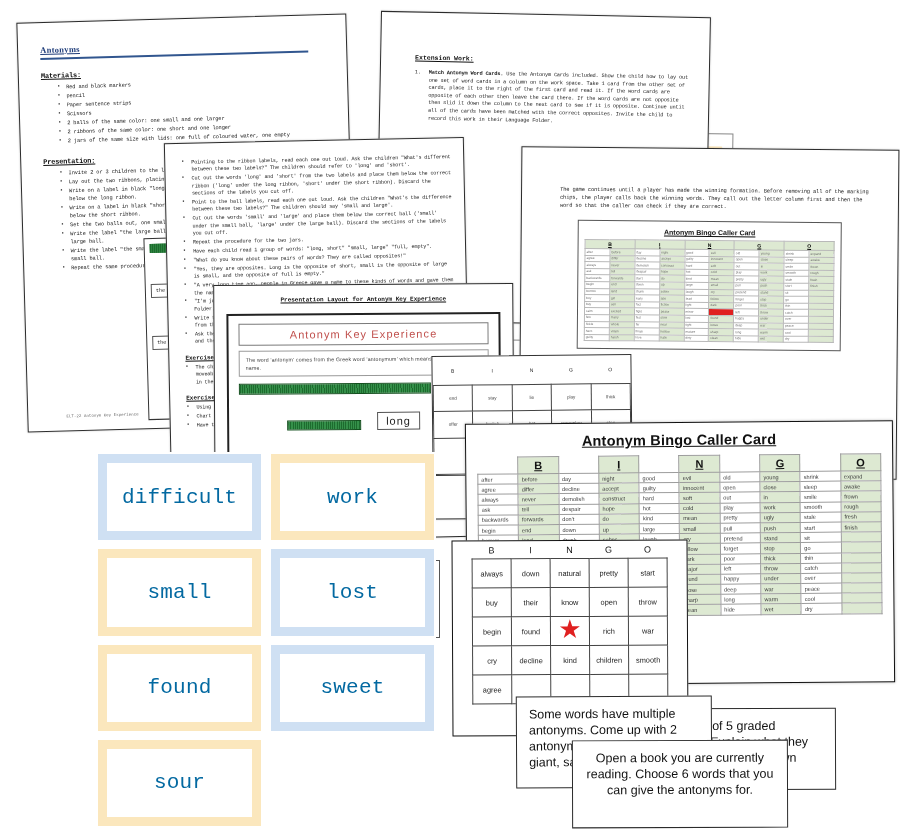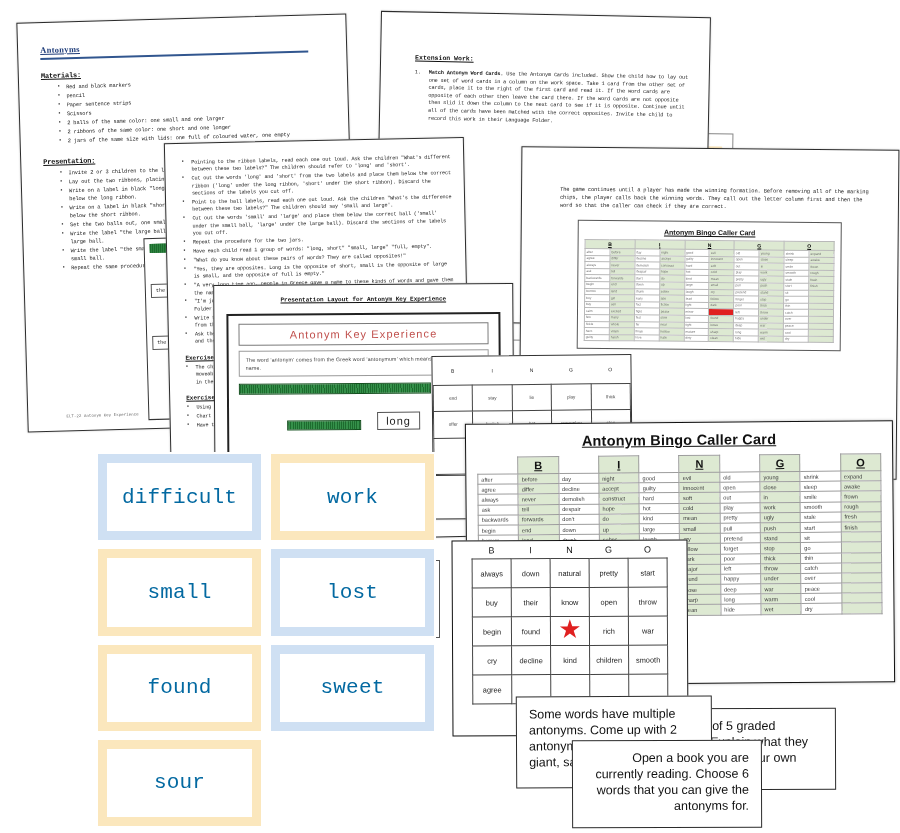--- a/index.html
+++ b/index.html
@@ -257,22 +257,22 @@
   .redstar{color:#e02020;font-size:26px;line-height:14px;}
 
   
   .taskcard{
     position:absolute;background:#fff;border:1px solid #2b2b2b;
     font-family:"Liberation Sans",sans-serif;color:#111;
     box-sizing:border-box;padding:9px 12px;line-height:16px;font-size:12.5px;
   }
   #task1{left:516px;top:696px;width:196px;height:92px;z-index:10;transform:rotate(-.3deg);}
   #task2{left:636px;top:708px;width:200px;height:82px;z-index:9;transform:rotate(-.2deg);}
-  #task3{left:572px;top:740px;width:190px;height:88px;z-index:11;transform:rotate(-.2deg);
-    text-align:right;}
+  #task3{left:572px;top:740px;width:216px;height:88px;z-index:11;transform:rotate(-.2deg);
+    text-align:center;}
 
   
   #wordcards{
     position:absolute;left:96px;top:452px;width:340px;height:376px;z-index:12;
     background:#ffffff;
     display:grid;grid-template-columns:1fr 1fr;grid-template-rows:repeat(4,1fr);
     gap:9px 10px;padding:2px;box-sizing:border-box;
   }
   .bigcard{
     border:9px solid #cfe0f3;background:#fff;

